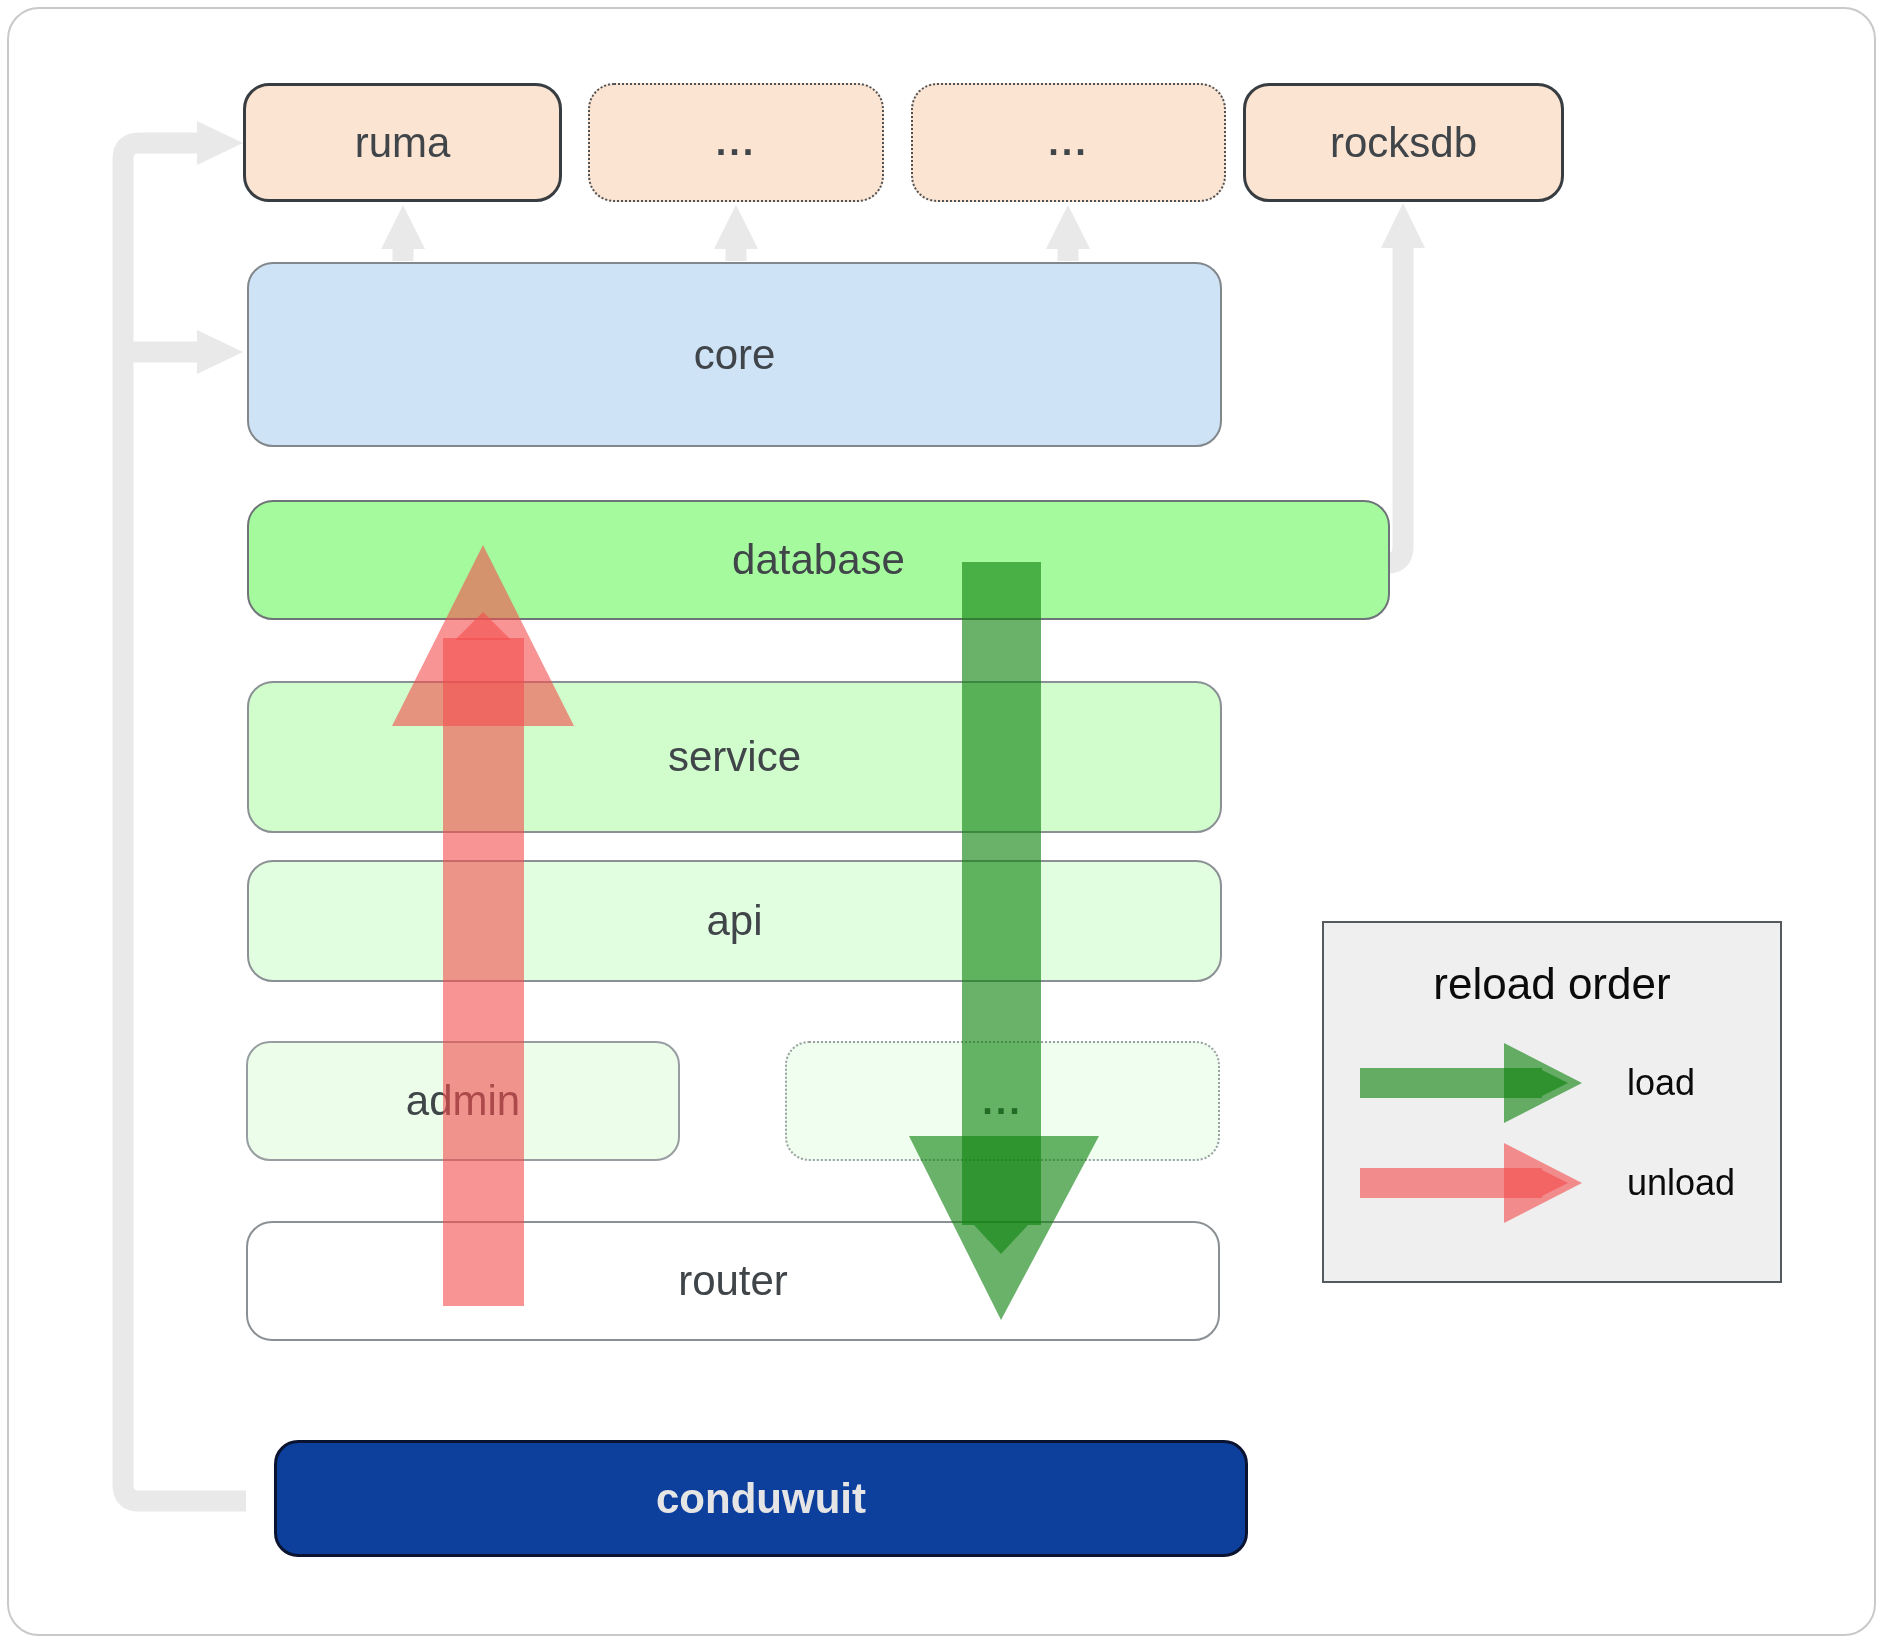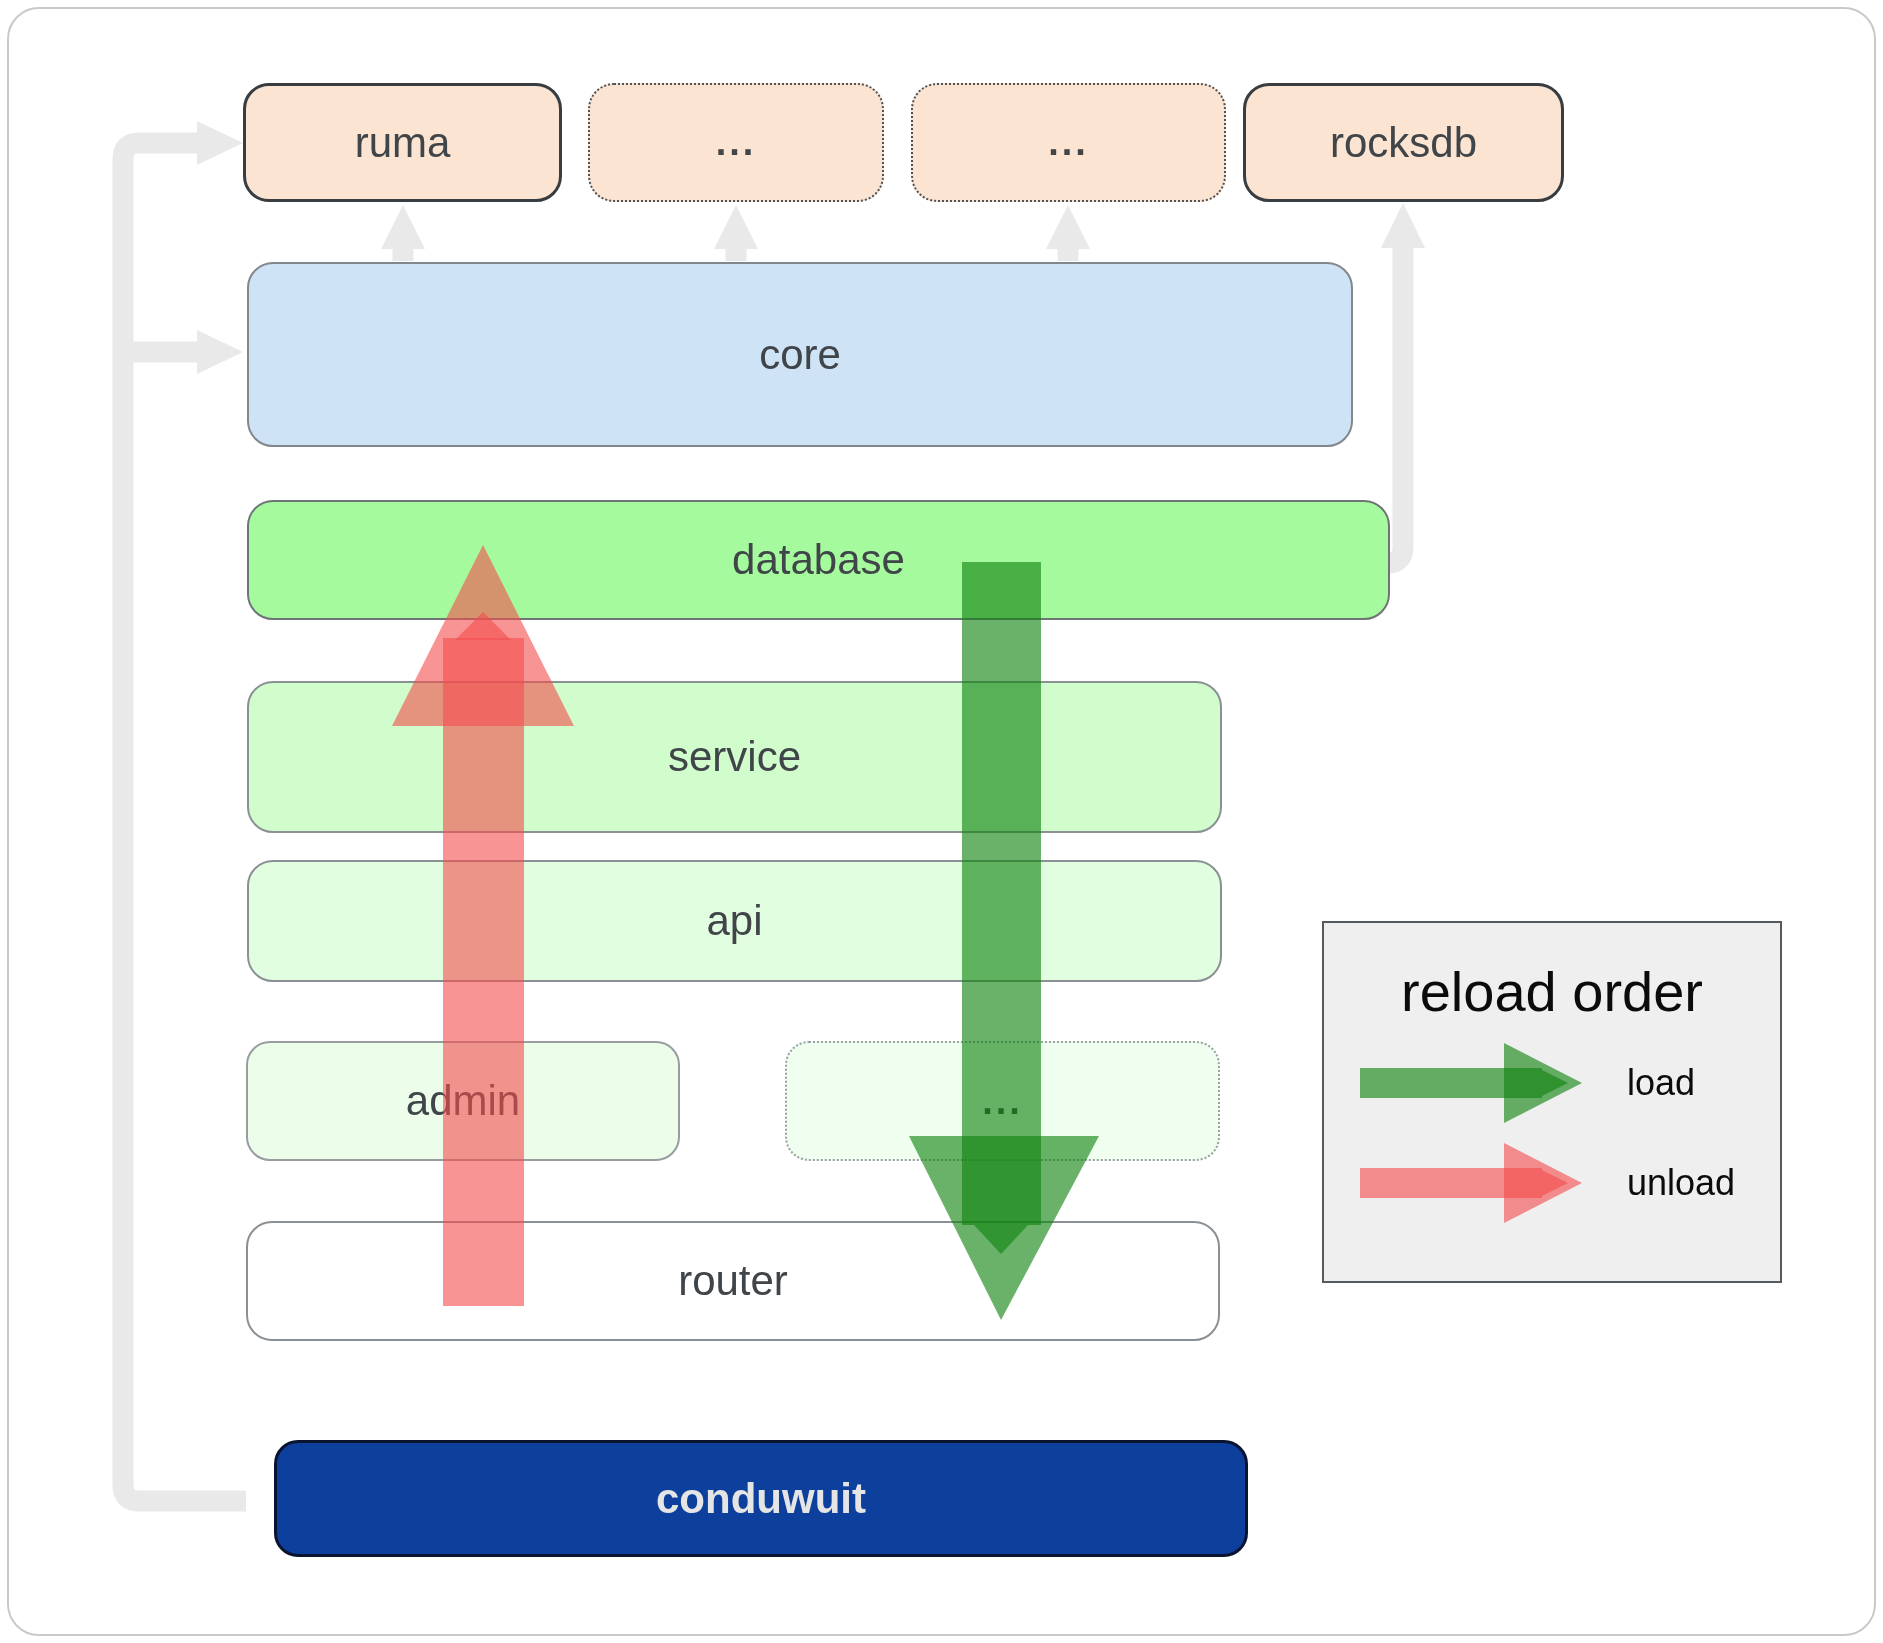--- a/index.html
+++ b/index.html
@@ -40,21 +40,21 @@
     color:#e5e5e5;font-weight:bold;margin-left:28px;}
   .ellipsis-label{font-weight:bold;font-size:38px;letter-spacing:3px;}
   #legend{
     position:absolute;z-index:2;
     left:1322px;top:921px;width:460px;height:362px;
     box-sizing:border-box;
     background:#efefef;border:2px solid #555a5e;
   }
   #legend-title{
     position:absolute;left:0;top:36px;width:100%;
-    text-align:center;color:#0b0b0b;font-size:56px;
+    text-align:center;color:#0b0b0b;font-size:44px;
   }
   .legend-arrow{position:absolute;left:36px;width:230px;height:84px;}
   #legend-arrow-load{top:118px;}
   #legend-arrow-unload{top:218px;}
   .legend-label{
     position:absolute;left:303px;width:150px;height:84px;
     display:flex;align-items:center;
     color:#0b0b0b;font-size:36px;
   }
   #legend-label-load{top:118px;}
@@ -91,21 +91,21 @@
   <div class="node peach dotted-dark" style="left:588px;top:83px;width:296px;height:119px;">
     <span class="ellipsis-label">...</span>
   </div>
   <div class="node peach dotted-dark" style="left:911px;top:83px;width:315px;height:119px;">
     <span class="ellipsis-label">...</span>
   </div>
   <div class="node peach solid-dark" style="left:1243px;top:83px;width:321px;height:119px;">
     <span>rocksdb</span>
   </div>
 
-  <div class="node node-core" style="left:247px;top:262px;width:1106px;height:185px;">
+  <div class="node node-core" style="left:247px;top:262px;width:975px;height:185px;">
     <span>core</span>
   </div>
 
   <div class="node node-database" style="left:247px;top:500px;width:1143px;height:120px;">
     <span>database</span>
   </div>
 
   <div class="node node-service" style="left:247px;top:681px;width:975px;height:152px;">
     <span>service</span>
   </div>

